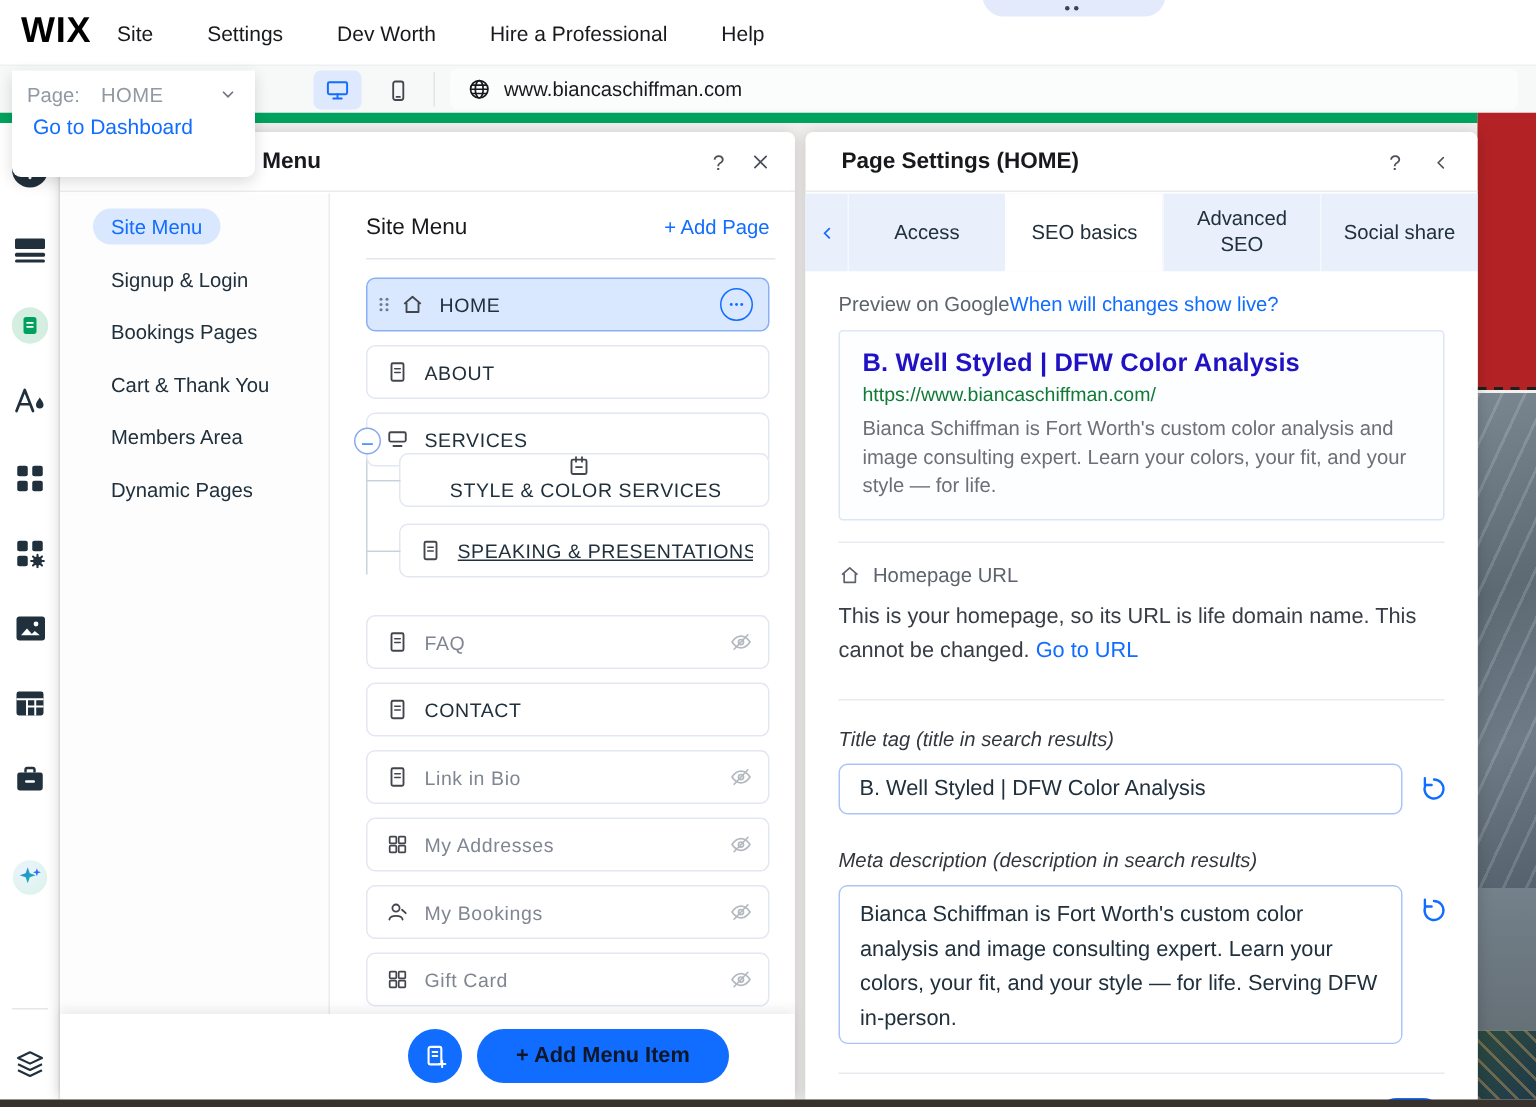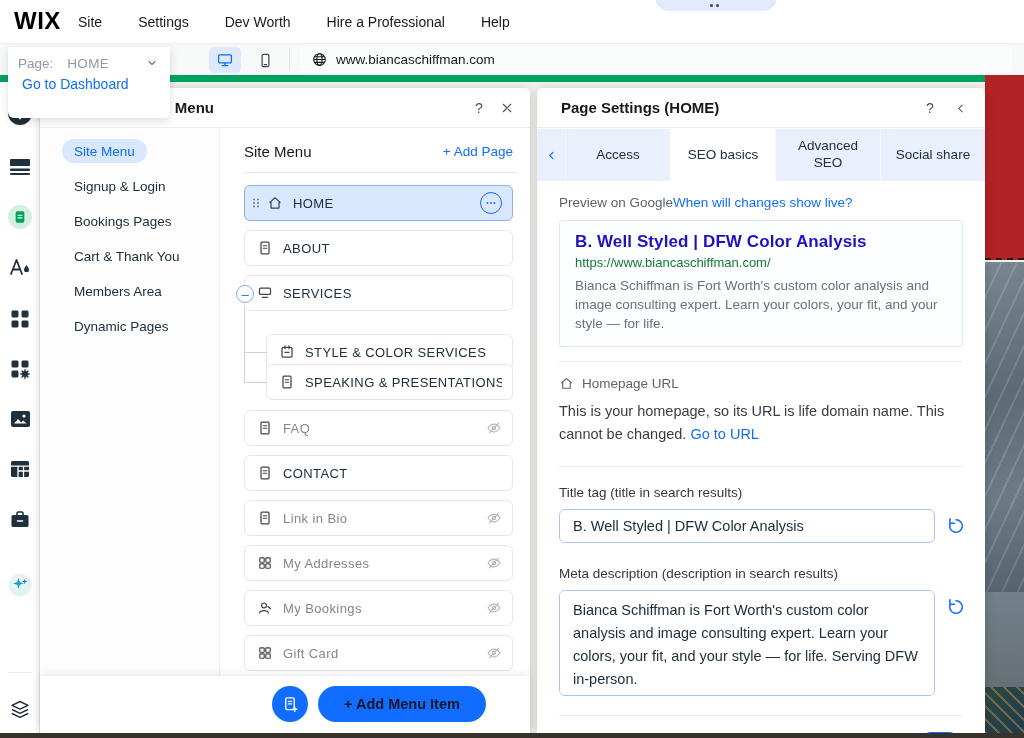--- a/index.html
+++ b/index.html
@@ -100,21 +100,21 @@
   .sp-content{position:absolute;left:0;top:93px;width:448px;height:552px;background:#fff;padding:14px 22px 0 22px;font-size:13.5px;}
   .preview-row{display:flex;font-size:13.5px;color:#5d636c;}
   .link{color:var(--blue);cursor:pointer;}
   .gcard{margin-top:10px;border:1px solid #dde6f4;background:#fdfeff;border-radius:3px;padding:11px 15px 13px 15px;}
   .gtitle{font-size:17px;font-weight:700;color:#2012c4;letter-spacing:.1px;}
   .gurl{font-size:13px;color:#117a34;margin-top:3px;}
   .gdesc{font-size:13.5px;color:#6b7076;margin-top:6px;line-height:19px;}
   .divider{height:1px;background:var(--divider);margin:14px 0;}
   .hp-label{display:flex;align-items:center;gap:8px;color:#5d636c;font-size:13.5px;}
   .hp-text{margin-top:9px;font-size:14.5px;color:#383d45;line-height:23px;width:390px;}
-  .field-label{font-size:13.5px;color:#33373d;margin-bottom:9px;}
+  .field-label{font-size:13.5px;color:#33373d;margin-bottom:9px;font-style:italic;}
   .field-wrap{position:relative;}
   .text-input{width:376px;height:34px;border:1px solid #a9c5f8;border-radius:6px;padding:0 13px;font-size:14.5px;color:var(--dark);font-family:inherit;outline:none;background:#fff;}
   .text-area{width:376px;height:106px;border:1px solid #a9c5f8;border-radius:6px;padding:8px 13px;font-size:14.5px;color:var(--dark);line-height:23px;font-family:inherit;outline:none;resize:none;background:#fff;}
   .reset-btn{position:absolute;left:388px;top:8px;width:18px;height:18px;cursor:pointer;}
   .toggle-row{display:flex;align-items:center;margin-top:16px;}
   .toggle-label{font-size:14.5px;color:#383d45;}
   .toggle{margin-left:auto;margin-right:2px;width:42px;height:24px;border-radius:12px;background:var(--blue);position:relative;cursor:pointer;}
   .toggle .knob{position:absolute;right:2px;top:2px;width:20px;height:20px;border-radius:50%;background:#fff;display:flex;align-items:center;justify-content:center;}
 </style>
 </head>
@@ -348,30 +348,30 @@
       <div class="menu-row" style="top: 90px;">
         <span class="mi-icon">
           <svg width="16" height="16" viewBox="0 0 16 16">
             <rect x="2.5" y="3.2" width="11" height="6.2" rx="1" fill="none" stroke="#42454c" stroke-width="1.25"></rect>
             <path d="M5.3 12.3h5.4" stroke="#42454c" stroke-width="1.25" stroke-linecap="round"></path>
           </svg>
         </span>
         <span class="mi-label">SERVICES</span>
         <span class="collapse-btn">–</span>
       </div>
-      <div class="menu-row sub" style="top: 149px;">
+      <div class="menu-row sub" style="top: 117px; flex-direction: column;">
         <span class="mi-icon">
           <svg width="16" height="16" viewBox="0 0 16 16">
             <rect x="3" y="3.4" width="10" height="9.6" rx="1" fill="none" stroke="#42454c" stroke-width="1.25"></rect>
             <path d="M6 1.8v3M10 1.8v3M6 8.4h4" stroke="#42454c" stroke-width="1.2" stroke-linecap="round"></path>
           </svg>
         </span>
         <span class="mi-label">STYLE &amp; COLOR SERVICES</span>
       </div>
-      <div class="menu-row sub" style="top: 179px;">
+      <div class="menu-row sub" style="top: 164px; text-decoration: underline;">
         <span class="mi-icon">
           <svg width="16" height="16" viewBox="0 0 16 16">
             <rect x="4" y="2.2" width="8" height="11.6" rx="1" fill="none" stroke="#42454c" stroke-width="1.25"></rect>
             <path d="M6.2 5.8h3.6M6.2 8.3h3.6" stroke="#42454c" stroke-width="1.1" stroke-linecap="round"></path>
           </svg>
         </span>
         <span class="mi-label">SPEAKING &amp; PRESENTATIONS</span>
       </div>
       <div class="menu-row muted" style="top: 225px;">
         <span class="mi-icon">

